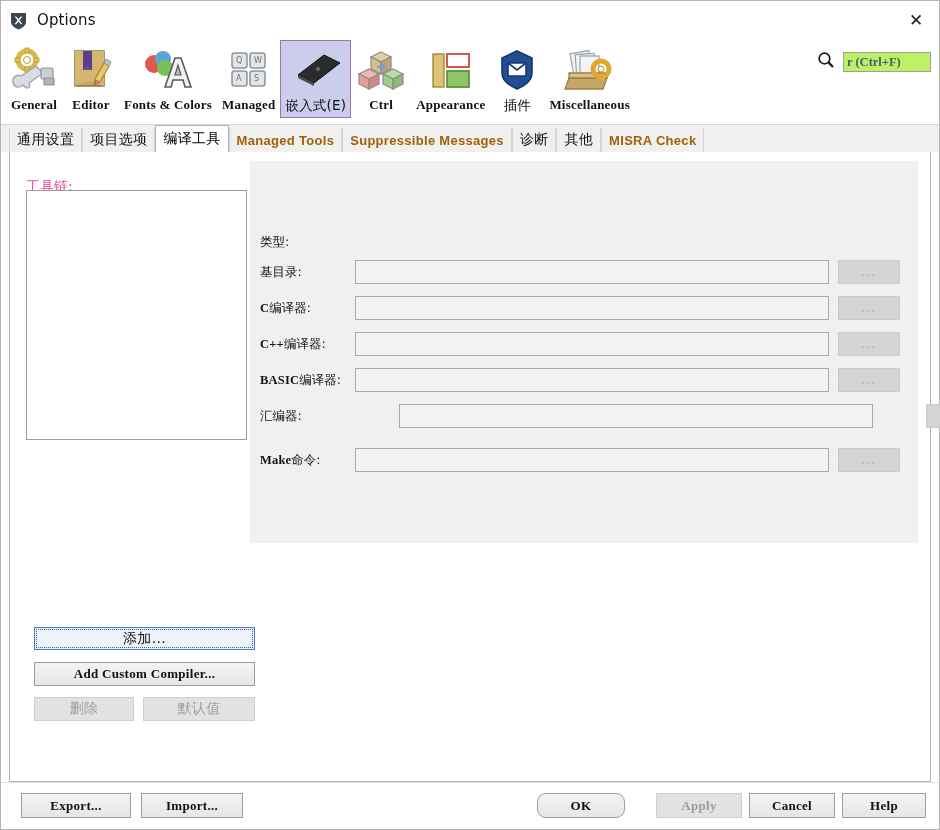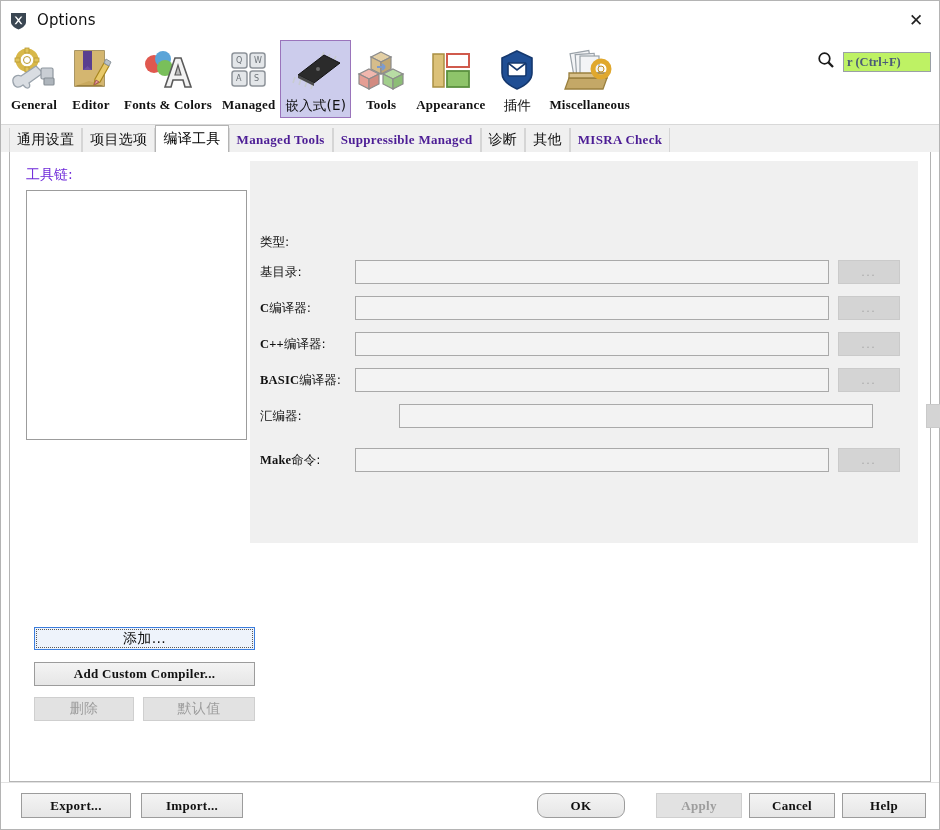--- a/index.html
+++ b/index.html
@@ -151,24 +151,24 @@
     height: 24px;
     padding: 0 7px;
     display: flex;
     align-items: center;
     justify-content: center;
     background: #f0f0f0;
     border-left: 1px solid #d5d5d5;
     border-right: 1px solid #d5d5d5;
     box-sizing: border-box;
     white-space: nowrap;
-    font-family: Liberation Serif, serif;
+    font-family: Liberation Sans, sans-serif;
     font-weight: bold;
     font-size: 13px;
-    color: #4c1d95;
+    color: #a16207;
     letter-spacing: 0.3px;
   }
   .tab.cjk {
     font-family: "DejaVu Sans", sans-serif;
     font-weight: normal;
     font-size: 14px;
     color: #111;
   }
   .tab.selected {
     background: #ffffff;
@@ -186,24 +186,24 @@
     border: 1px solid #b4b4b4;
     border-top: none;
     background: #ffffff;
     position: relative;
     box-sizing: border-box;
   }
 
   
   .toolchain-label {
     position: absolute;
-    left: 16px; top: 14px;
+    left: 16px; top: 26px;
     font-family: "DejaVu Sans", sans-serif;
     font-size: 14px;
-    color: #6d28d9;
+    color: #ec4899;
   }
   .toolchain-list {
     position: absolute;
     left: 16px; top: 38px;
     width: 221px; height: 250px;
     background: #ffffff;
     border: 1px solid #9c9c9c;
     box-sizing: border-box;
   }
 
@@ -422,21 +422,21 @@
             <path d="M13 22 L23 27 L13 32 L3 27 Z" fill="#f0b7ae"></path>
             <path d="M3 27 L13 32 V42 L3 37 Z" fill="#e49e94"></path>
             <path d="M23 27 L13 32 V42 L23 37 Z" fill="#d28a80"></path>
             <path d="M37 22 L47 27 L37 32 L27 27 Z" fill="#b8dca4"></path>
             <path d="M27 27 L37 32 V42 L27 37 Z" fill="#a2ce8c"></path>
             <path d="M47 27 L37 32 V42 L47 37 Z" fill="#8cbd76"></path>
           </g>
           <path d="M21 20 L29 20 M29 20 L26 17 M29 20 L26 23" stroke="#7b9bd0" stroke-width="2" fill="none"></path>
         </svg>
       </span>
-      <span class="tb-label">Tools</span>
+      <span class="tb-label">Ctrl</span>
     </div>
 
     <div class="tb-item">
       <span class="tb-icon">
         <svg width="52" height="46" viewBox="0 0 52 46">
           <rect x="8" y="7" width="11" height="33" fill="#dcc178" stroke="#a98f42" stroke-width="1.5"></rect>
           <rect x="22" y="7" width="22" height="13" fill="#ffffff" stroke="#d05a4c" stroke-width="2"></rect>
           <rect x="22" y="24" width="22" height="16" fill="#8ec46a" stroke="#5b9140" stroke-width="1.8"></rect>
         </svg>
       </span>
@@ -480,21 +480,21 @@
       </span>
       <div class="search-box">r (Ctrl+F)</div>
     </div>
   </div>
 
   <div class="tabstrip">
     <div class="tab cjk">通用设置</div>
     <div class="tab cjk">项目选项</div>
     <div class="tab cjk selected">编译工具</div>
     <div class="tab">Managed Tools</div>
-    <div class="tab">Suppressible Managed</div>
+    <div class="tab">Suppressible Messages</div>
     <div class="tab cjk">诊断</div>
     <div class="tab cjk">其他</div>
     <div class="tab">MISRA Check</div>
   </div>
 
   <div class="content">
 
     <div class="toolchain-label">工具链:</div>
     <div class="toolchain-list"></div>
 

